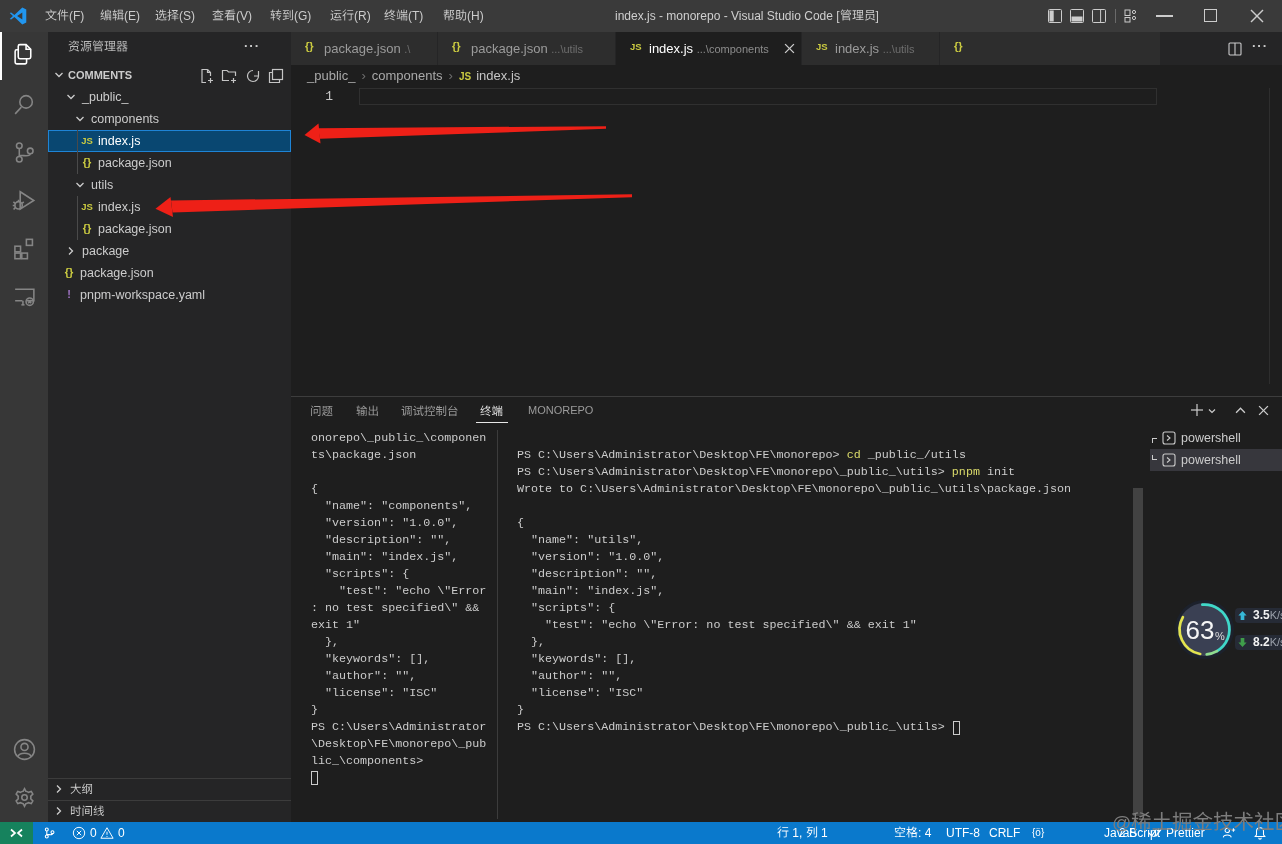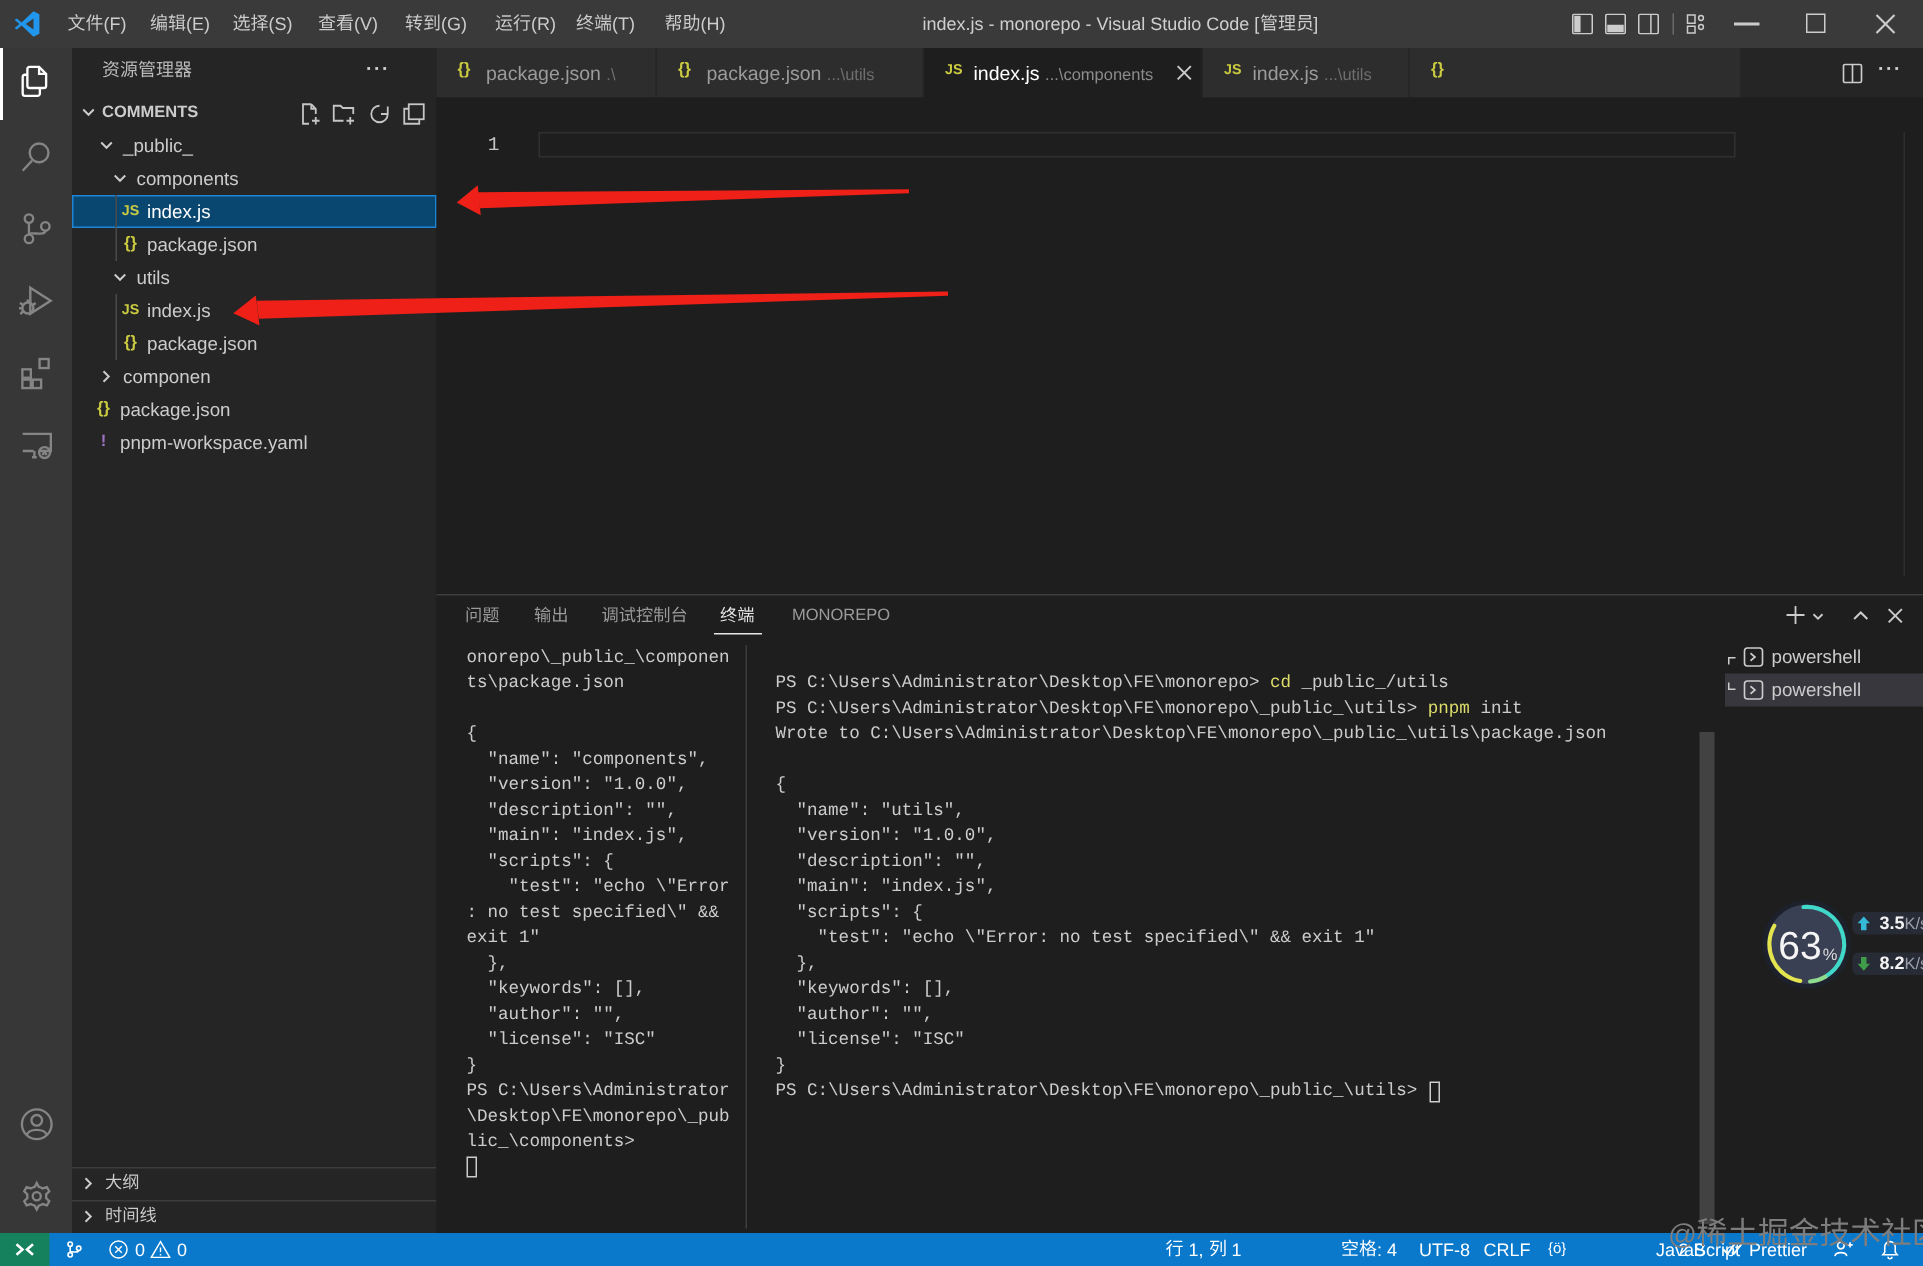--- a/index.html
+++ b/index.html
@@ -189,21 +189,21 @@
         <path d="M1.5 3 L5 6.5 L8.5 3"></path>
       </svg>
 <span class="abs" style="left:43px;top:142px;height:22px;line-height:22px;color:#cccccc">utils</span>
 <span class="abs" style="left:32px;top:167px;width:14px;height:15px;color:#cbcb41;font-size:9.5px;font-weight:700;line-height:15px;text-align:center">JS</span>
 <span class="abs" style="left:50px;top:164px;height:22px;line-height:22px;color:#cccccc">index.js</span>
 <span class="abs" style="left:32px;top:189px;width:14px;height:15px;color:#cbcb41;font-size:11px;font-weight:700;line-height:15px;text-align:center">{}</span>
 <span class="abs" style="left:50px;top:186px;height:22px;line-height:22px;color:#cccccc">package.json</span>
 <svg class="abs" style="left:18px;top:214px" width="10" height="10" viewBox="0 0 10 10" fill="none" stroke="#cccccc" stroke-width="1.3">
         <path d="M3 1.5 L6.5 5 L3 8.5"></path>
       </svg>
-<span class="abs" style="left:34px;top:208px;height:22px;line-height:22px;color:#cccccc">componen</span>
+<span class="abs" style="left:34px;top:208px;height:22px;line-height:22px;color:#cccccc">package</span>
 <span class="abs" style="left:14px;top:233px;width:14px;height:15px;color:#cbcb41;font-size:11px;font-weight:700;line-height:15px;text-align:center">{}</span>
 <span class="abs" style="left:32px;top:230px;height:22px;line-height:22px;color:#cccccc">package.json</span>
 <span class="abs" style="left:14px;top:255px;width:14px;height:15px;color:#a074c4;font-size:11px;font-weight:700;line-height:15px;text-align:center">!</span>
 <span class="abs" style="left:32px;top:252px;height:22px;line-height:22px;color:#cccccc">pnpm-workspace.yaml</span>
 <div class="abs" style="left:29px;top:98px;width:1px;height:44px;background:#4a4a4a"></div>
 <div class="abs" style="left:29px;top:164px;width:1px;height:44px;background:#4a4a4a"></div>
 <div class="abs" style="left:0;top:746px;width:243px;height:1px;background:#3c3c3c"></div>
 <svg class="abs" style="left:6px;top:752px" width="10" height="10" viewBox="0 0 10 10" fill="none" stroke="#cccccc" stroke-width="1.3">
         <path d="M3 1.5 L6.5 5 L3 8.5"></path>
       </svg>
@@ -249,20 +249,21 @@
 <div class="abs" style="left:649px;top:0;width:221px;height:33px;background:#2d2d2d;border-right:1px solid #252526">
         <span class="abs" style="left:14px;top:8px;color:#cbcb41;font-size:11px;font-weight:700">{}</span>
       </div>
 <svg class="abs" style="left:937px;top:10px" width="14" height="14" viewBox="0 0 14 14" fill="none" stroke="#cccccc" stroke-width="1.1">
 <rect x="1" y="1" width="12" height="12" rx="1"></rect>
         <line x1="7" y1="1" x2="7" y2="13"></line>
       </svg>
 <span class="abs" style="left:961px;top:6px;color:#cccccc;font-size:13px;font-weight:700;letter-spacing:1px">···</span>
 </div>
 <div class="abs" style="left:291px;top:65px;width:991px;height:331px;background:#1e1e1e">
+<div class="abs" style="left:16px;top:0;height:22px;line-height:22px;font-size:13px;color:#a9a9a9;white-space:nowrap">_public_<span style="color:#6e6e6e;margin:0 6px">›</span>components<span style="color:#6e6e6e;margin:0 6px">›</span><span style="color:#cbcb41;font-size:10px;font-weight:700;margin-right:5px">JS</span><span style="color:#c5c5c5">index.js</span></div>
 <span class="abs mono" style="left:30px;top:23px;width:12px;text-align:right;color:#c6c6c6;font-size:13px;line-height:17px">1</span>
 <div class="abs" style="left:68px;top:23px;width:798px;height:17px;border:1px solid #303030"></div>
 <div class="abs" style="left:978px;top:23px;width:1px;height:296px;background:#2e2e2e"></div>
 </div>
 <div class="abs" style="left:291px;top:396px;width:991px;height:426px;background:#1e1e1e;border-top:1px solid #3d3d3d">
 <span class="abs" style="left:19px;top:4px"><svg width="23.0" height="11.5" viewBox="0 0 2000 1000" style="vertical-align:-1.38px;" fill="#9b9b9b">
           <g transform="translate(0,880) scale(1,-1)">
             <path transform="translate(0 0)" d="M93 615V-80H167V615ZM104 791C154 739 220 666 253 623L310 665C277 707 209 777 158 827ZM355 784V713H832V25C832 8 826 2 809 2C792 1 732 0 672 3C682 -18 694 -51 697 -73C778 -73 832 -72 865 -59C896 -46 907 -24 907 25V784ZM322 536V103H391V168H673V536ZM391 468H600V236H391Z"></path>
             <path transform="translate(1000 0)" d="M176 615H380V539H176ZM176 743H380V668H176ZM108 798V484H450V798ZM695 530C688 271 668 143 458 77C471 65 488 42 494 27C722 103 751 248 758 530ZM730 186C793 141 870 75 908 33L954 79C914 120 835 183 774 226ZM124 302C119 157 100 37 33 -41C49 -49 77 -68 88 -78C125 -30 149 28 164 98C254 -35 401 -58 614 -58H936C940 -39 952 -9 963 6C905 4 660 4 615 4C495 5 395 11 317 43V186H483V244H317V351H501V410H49V351H252V81C222 105 197 136 178 176C183 214 186 255 188 298ZM540 636V215H603V579H841V219H907V636H719C731 664 744 699 757 733H955V794H499V733H681C672 700 661 664 650 636Z"></path>
           </g>

